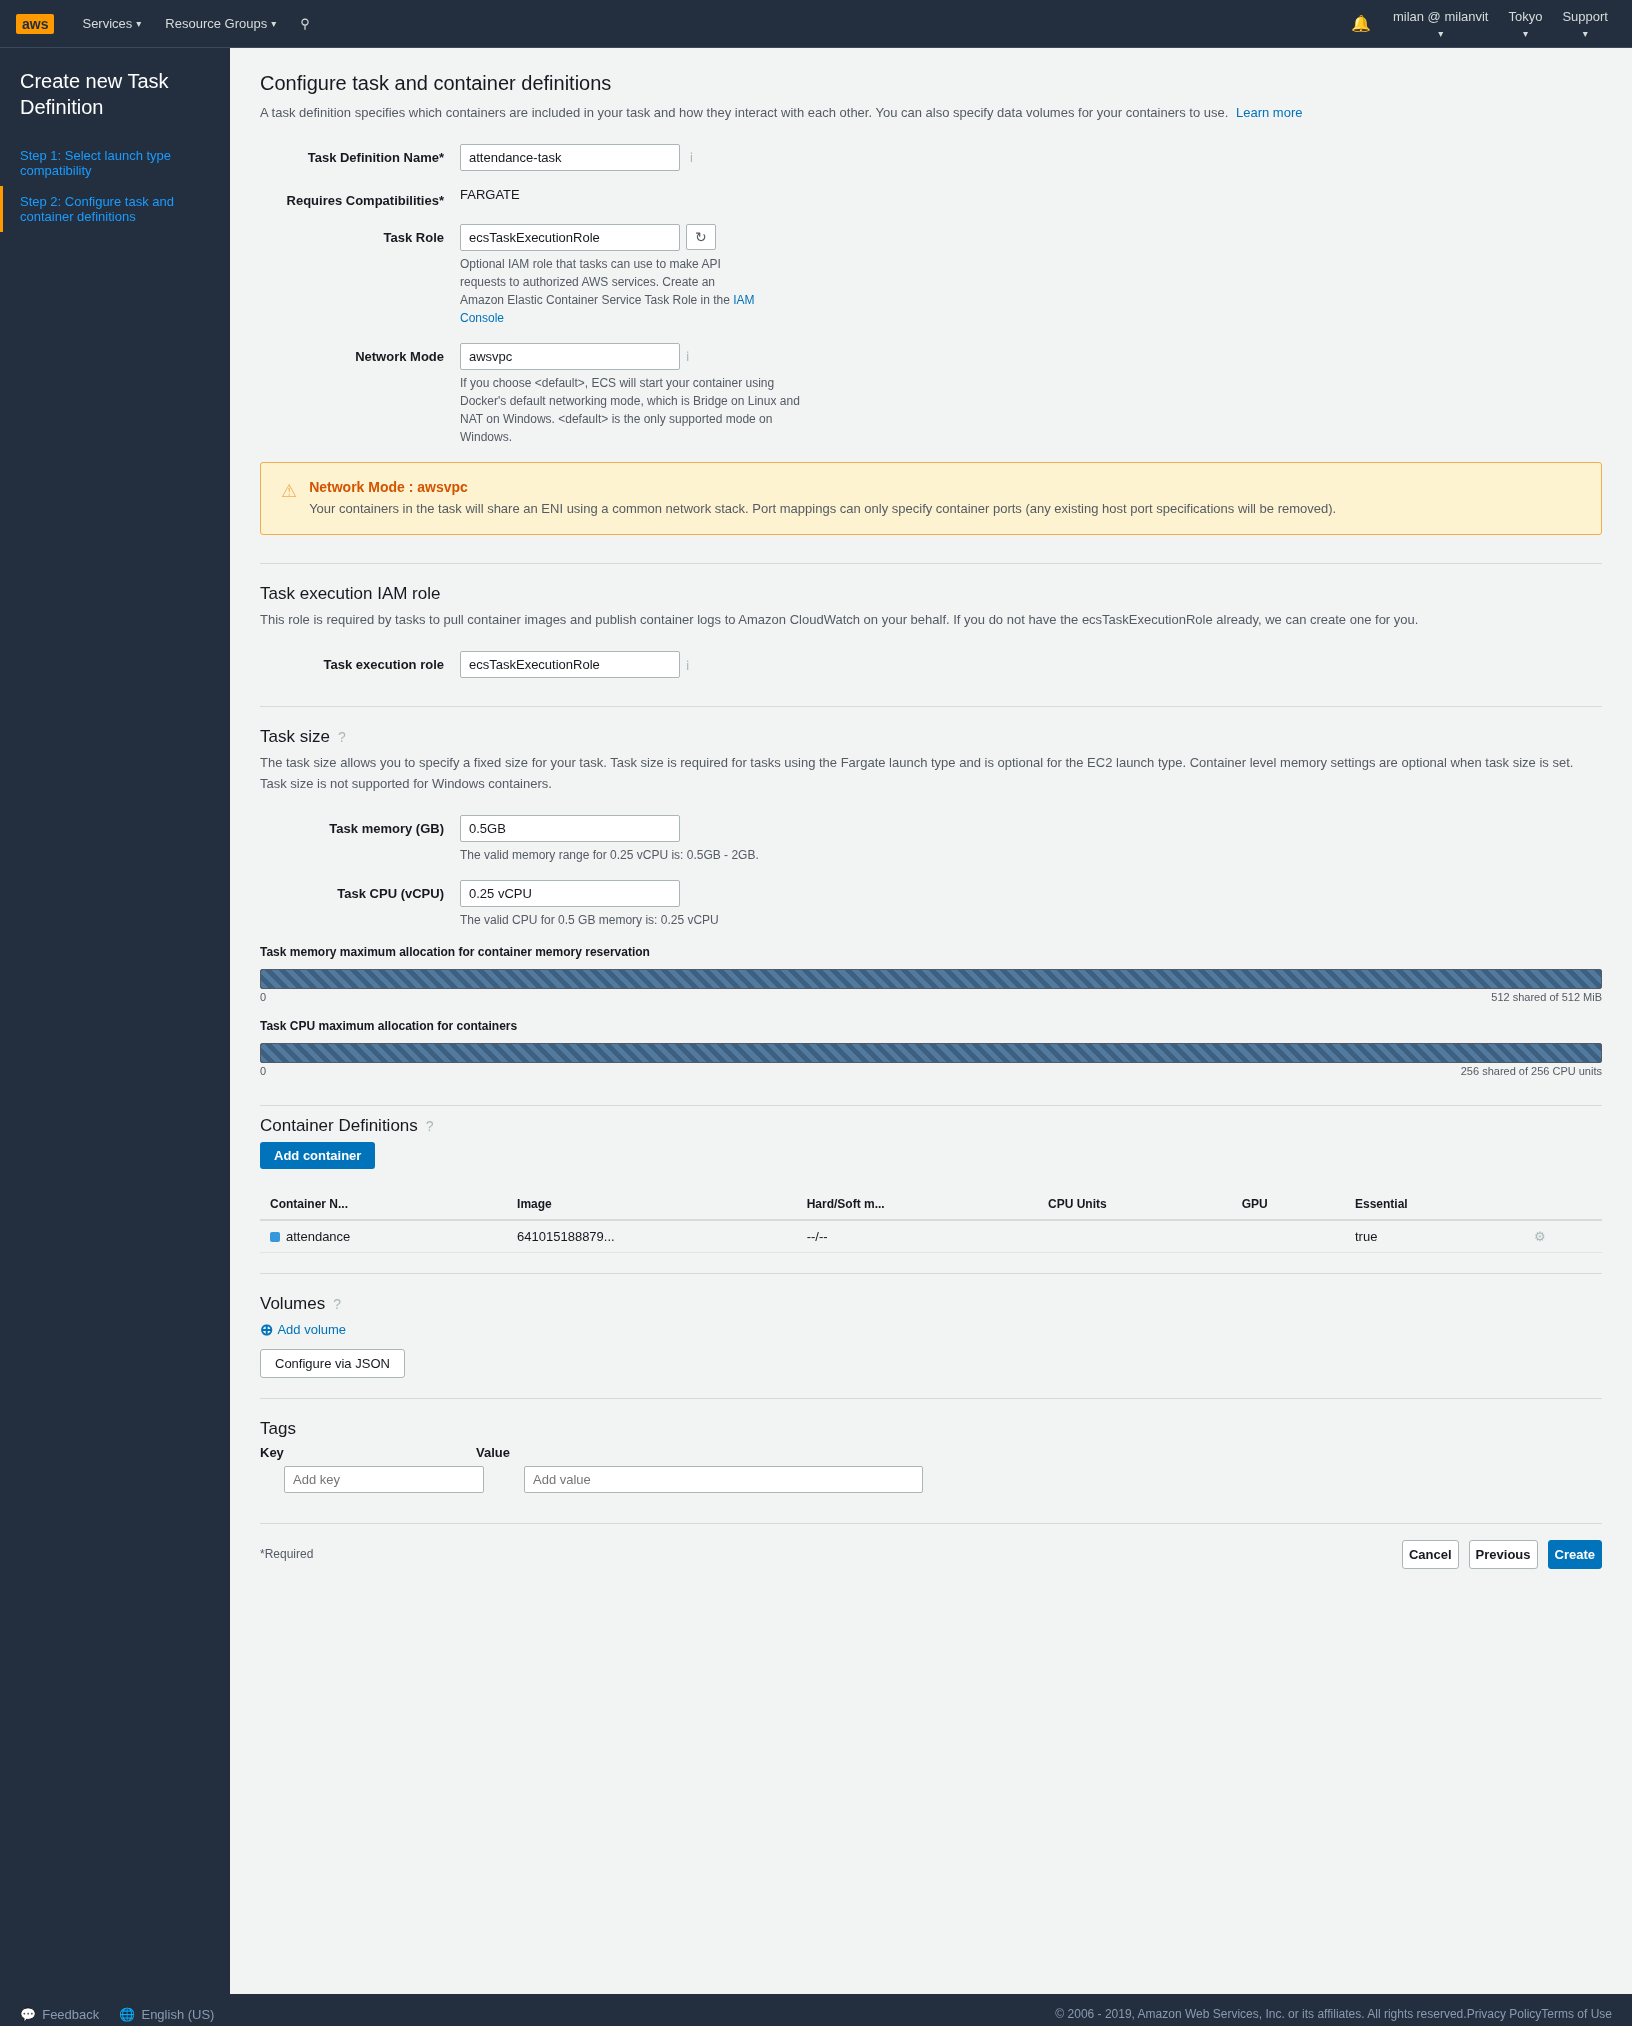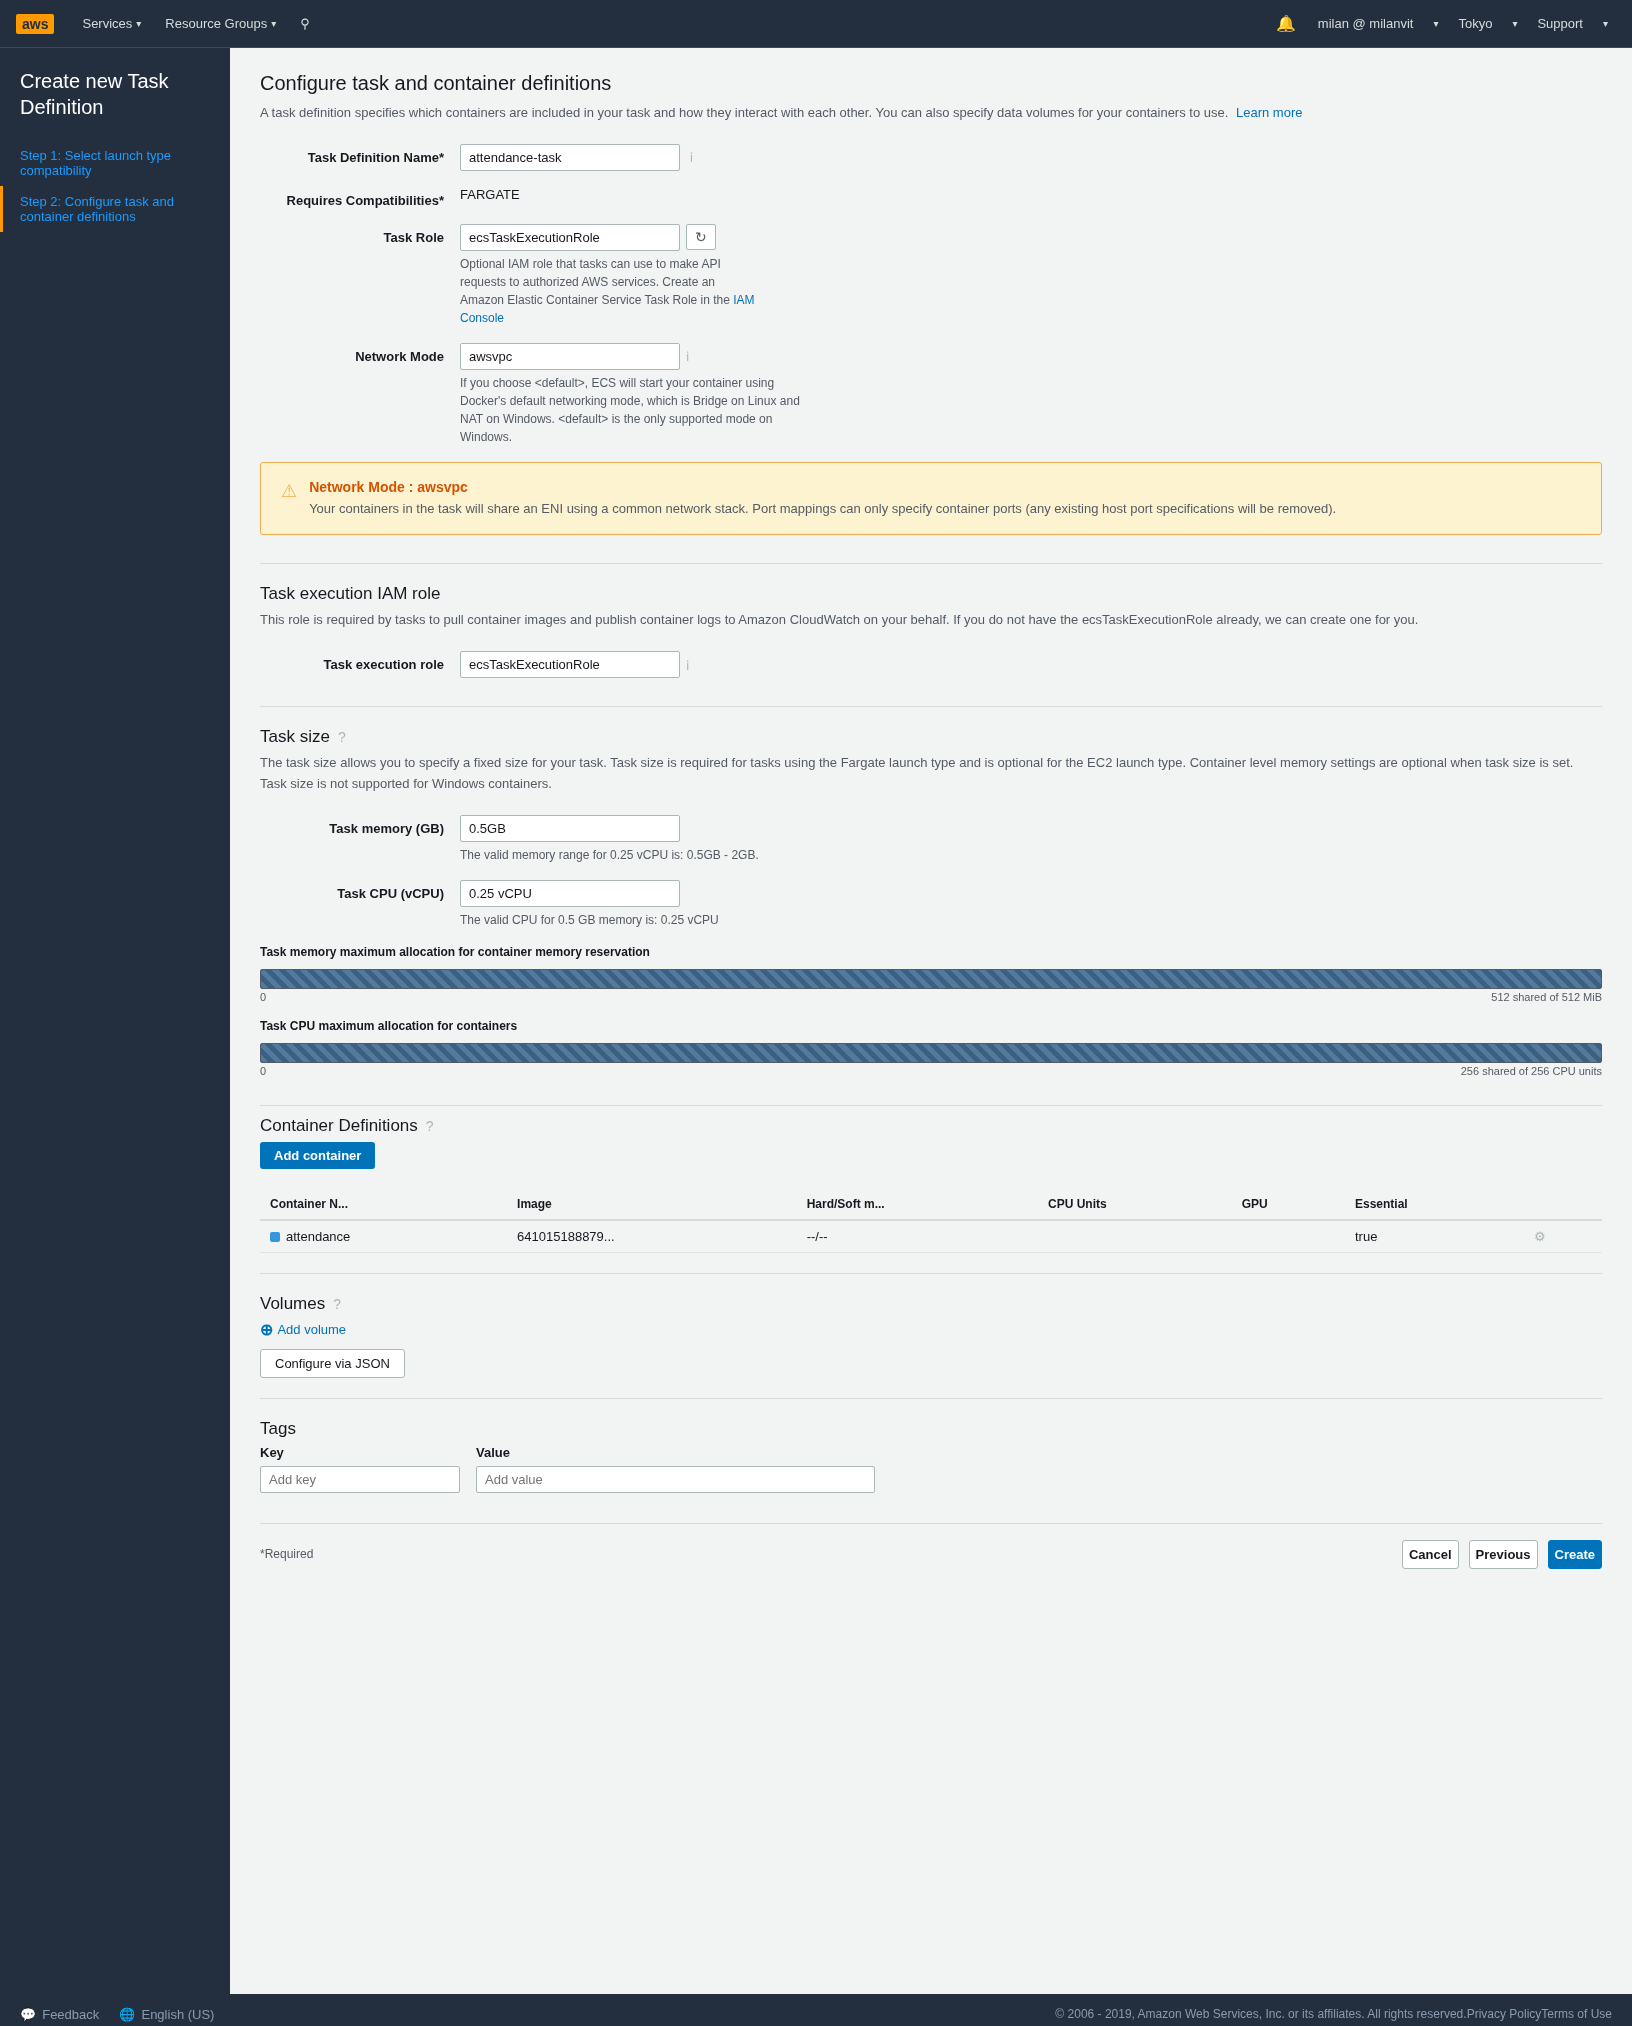--- a/index.html
+++ b/index.html
@@ -6,21 +6,21 @@
     body { font-family: 'Amazon Ember', Arial, sans-serif; font-size: 13px; background: #232f3e; color: #d5dbdb; min-height: 2026px; }
 
     
     .top-nav { display: flex; align-items: center; background: #232f3e; height: 48px; padding: 0 16px; border-bottom: 1px solid #3a4a5c; }
     .aws-logo { display: flex; align-items: center; margin-right: 16px; }
     .aws-logo-box { background: #ff9900; color: #232f3e; font-weight: bold; font-size: 14px; padding: 2px 6px; border-radius: 2px; }
     .nav-item { color: #d5dbdb; font-size: 13px; padding: 0 12px; cursor: pointer; display: flex; align-items: center; gap: 4px; height: 40px; }
     .nav-separator { flex: 1; }
     .nav-right { display: flex; align-items: center; gap: 4px; }
     .bell-icon { color: #d5dbdb; font-size: 16px; padding: 0 10px; cursor: pointer; }
-    .nav-user { color: #d5dbdb; font-size: 13px; cursor: pointer; display: flex; align-items: center; gap: 20px; padding: 0 8px; }
+    .nav-user { color: #d5dbdb; font-size: 13px; cursor: pointer; display: flex; align-items: center; gap: 4px; padding: 0 8px; flex-direction: column; }
 
     
     .main-layout { display: flex; background: #a21caf; min-height: calc(2026px - 40px - 40px); }
 
     
     .sidebar { width: 230px; min-width: 230px; background: #232f3e; padding: 20px 0; }
     .page-title { color: #fff; font-size: 20px; font-weight: 300; padding: 0 20px 20px; line-height: 1.3; }
     .sidebar-step { padding: 8px 20px; font-size: 13px; cursor: pointer; }
     .sidebar-step.active { color: #1a9cff; border-left: 3px solid #ff9900; padding-left: 17px; }
     .sidebar-step.inactive { color: #8a9bb0; }
@@ -77,21 +77,21 @@
     .add-container-btn { background: #0073bb; color: #fff; border: none; border-radius: 3px; padding: 6px 14px; cursor: pointer; font-size: 13px; font-weight: 600; margin-bottom: 10px; }
 
     
     .volumes-section { margin-top: 20px; }
     .add-volume-link { color: #0073bb; text-decoration: none; font-size: 13px; display: inline-flex; align-items: center; gap: 4px; cursor: pointer; }
     .configure-json-btn { margin-top: 10px; background: #fff; border: 1px solid #aab7b8; border-radius: 3px; padding: 6px 14px; cursor: pointer; font-size: 13px; color: #16191f; }
 
     
     .tags-section { margin-top: 20px; }
     .tags-row { display: flex; gap: 16px; margin-bottom: 6px; }
-    .tags-input { background: #fff; border: 1px solid #aab7b8; border-radius: 2px; padding: 5px 8px; font-size: 13px; color: #aab7b8; }
+    .tags-input { background: #fff; border: 1px solid #aab7b8; border-radius: 2px; padding: 5px 8px; font-size: 13px; color: #aab7b8; margin-left: 24px; }
     .tags-key-input { width: 200px; }
     .tags-val-input { width: 399px; }
 
     
     .footer-buttons { display: flex; justify-content: space-between; align-items: center; margin-top: 30px; padding-top: 16px; border-top: 1px solid #d5dbdb; }
     .required-note { color: #545b64; font-size: 12px; }
     .footer-btn-group { display: flex; gap: 10px; }
 
     
     .bottom-bar { background: #232f3e; height: 40px; display: flex; align-items: center; justify-content: space-between; padding: 0 20px; }

